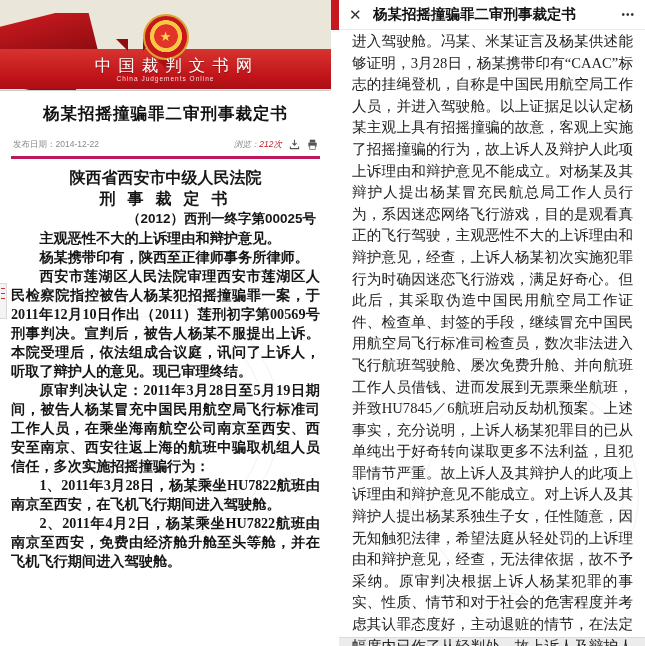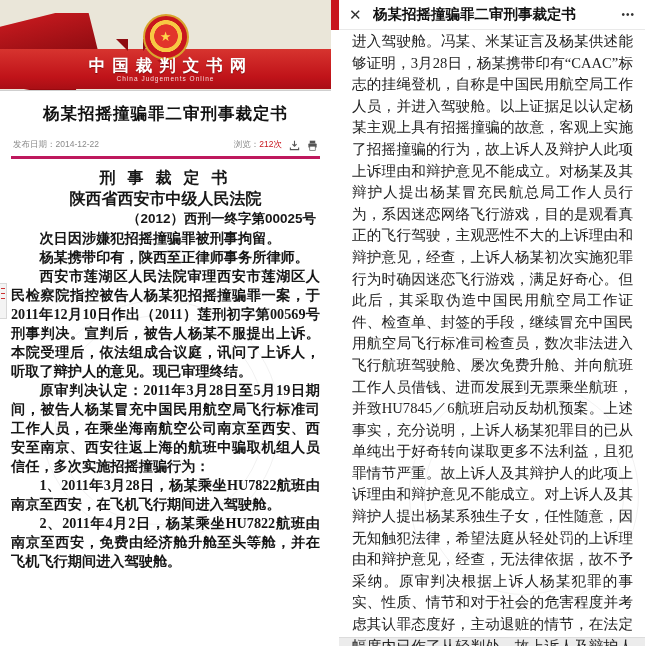--- a/index.html
+++ b/index.html
@@ -27,34 +27,34 @@
   .ribbon-notch-r { position:absolute; right:176px; top:26px; width:0; height:0;
                     border-right:12px solid transparent; border-top:12px solid #8f0c11; }
   .emblem { position:absolute; left:50%; top:1px; transform:translateX(-50%);
             width:46px; height:46px; border-radius:50%;
             background:radial-gradient(circle at 50% 48%, #e2342b 0 38%, #f7c843 40% 52%, #c8161e 54% 80%, #f2c23e 82%);
             border:2px solid #d9a52f; display:flex; align-items:center; justify-content:center; z-index:3; }
   .emblem .star { color:#ffd54a; font-size:13px; line-height:1; margin-top:-2px; }
   .emblem-tail { position:absolute; left:50%; top:47px; transform:translateX(-50%); z-index:3;
                  width:0; height:0; border-left:9px solid transparent; border-right:9px solid transparent;
                  border-top:9px solid #ae1016; }
-  .site-name { position:absolute; left:2px; top:42px; width:100%; text-align:center; z-index:4;
-               color:#fff; font-size:16.5px; font-weight:bold; letter-spacing:7px; text-indent:7px;
+  .site-name { position:absolute; left:8px; top:42px; width:100%; text-align:center; z-index:4;
+               color:#fff; font-size:16.5px; font-weight:normal; letter-spacing:7px; text-indent:7px;
                text-shadow:0 1px 1px rgba(0,0,0,.35); }
   .site-name-en { position:absolute; left:0; top:62px; width:100%; text-align:center; z-index:4;
                   color:#f6d9d9; font-size:6.5px; letter-spacing:1px; }
 
   .card { position:absolute; left:0; top:90px; width:100%; height:556px; background:#fff;
           border-top:1px solid #cfcfcf; padding:0 11px; }
   .doc-title { text-align:center; font-size:16.5px; font-weight:bold; color:#111;
                margin-top:12px; letter-spacing:1px; }
   .meta { display:flex; justify-content:space-between; align-items:center;
           border-bottom:3px solid #be185d; margin-top:10px; padding:4px 2px 5px 2px;
           font-size:8.5px; color:#8a8a8a; }
-  .meta-right { display:flex; align-items:flex-end; gap:7px; }
+  .meta-right { display:flex; align-items:flex-start; gap:7px;font-style:italic; }
   .meta-views { color:#8a8a8a; }
   .meta-views b { color:#c8161e; font-weight:normal; }
   .micon { width:11px; height:11px; fill:#555; cursor:pointer; }
 
   .doc-body { margin-top:8px; color:#161616; }
   .doc-center { text-align:center; font-size:16px; font-weight:bold; line-height:21px;
                 font-family:"Liberation Serif", serif; }
   .doc-type { letter-spacing:4px; }
   .case-no { text-align:right; font-size:13.5px; font-weight:600; line-height:20px;
              padding-right:4px; font-family:Liberation Sans, sans-serif; }
@@ -135,25 +135,25 @@
           </svg>
           <svg class="micon" viewBox="0 0 16 16">
             <rect x="4" y="1" width="8" height="4" fill="#555"></rect>
             <rect x="2" y="5" width="12" height="6" rx="1" fill="#555"></rect>
             <rect x="4" y="9" width="8" height="6" fill="#fff" stroke="#555"></rect>
           </svg>
         </span>
       </div>
 
       <div class="doc-body">
+        <p class="doc-center">陕西省西安市中级人民法院</p>
         <p class="doc-center doc-type">刑 事 裁 定 书</p>
-        <p class="doc-center">陕西省西安市中级人民法院</p>
         <p class="case-no">（2012）西刑一终字第00025号</p>
         <div>
-            <p class="para">次日因涉嫌犯招摇撞骗罪被刑事拘留。</p>
+            <p class="para">主观恶性不大的上诉理由和辩护意见。</p>
             <p class="para">杨某携带印有，陕西至正律师事务所律师。</p>
             <p class="para">西安市莲湖区人民法院审理西安市莲湖区人民检察院指控被告人杨某犯招摇撞骗罪一案，于2011年12月10日作出（2011）莲刑初字第00569号刑事判决。宣判后，被告人杨某不服提出上诉。本院受理后，依法组成合议庭，讯问了上诉人，听取了辩护人的意见。现已审理终结。</p>
             <p class="para">原审判决认定：2011年3月28日至5月19日期间，被告人杨某冒充中国民用航空局飞行标准司工作人员，在乘坐海南航空公司南京至西安、西安至南京、西安往返上海的航班中骗取机组人员信任，多次实施招摇撞骗行为：</p>
             <p class="para">1、2011年3月28日，杨某乘坐HU7822航班由南京至西安，在飞机飞行期间进入驾驶舱。</p>
             <p class="para">2、2011年4月2日，杨某乘坐HU7822航班由南京至西安，免费由经济舱升舱至头等舱，并在飞机飞行期间进入驾驶舱。</p>
           </div>
       </div>
     </div>
 
     <div class="side-widget">

